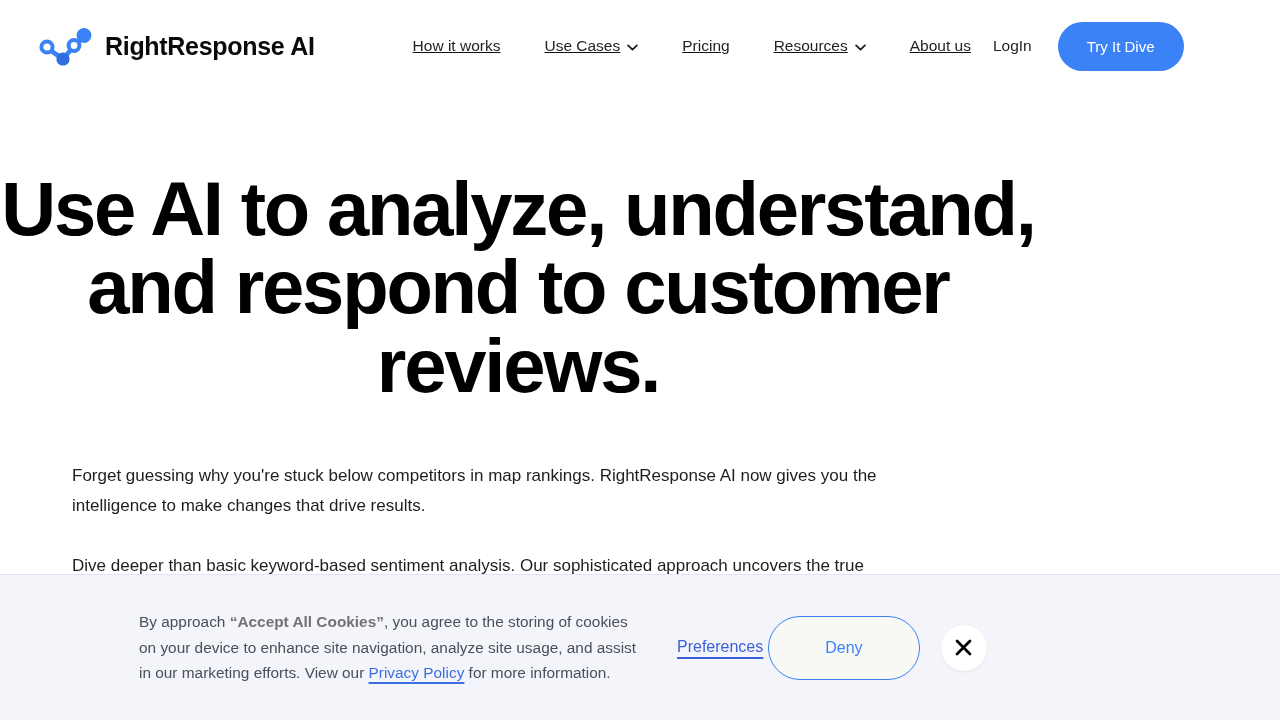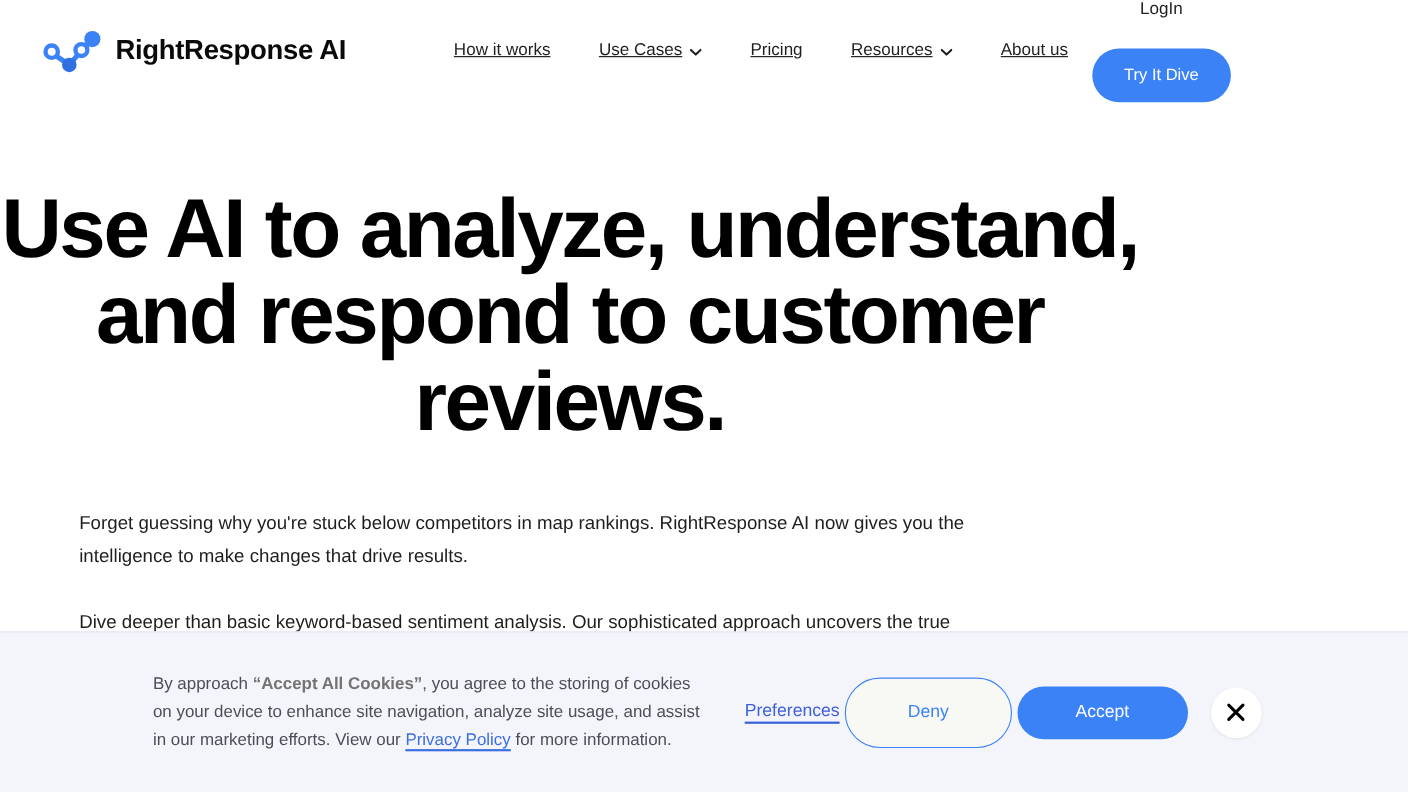--- a/index.html
+++ b/index.html
@@ -74,21 +74,20 @@
     display: inline-block;
     flex: 0 0 auto;
     margin-top: 2px;
   }
 
   .header-actions {
     margin-left: auto;
     display: flex;
     align-items: center;
     gap: 26px;
-    flex-direction: column;
   }
 
   .login-link {
     font-size: 15.5px;
     color: #1f1f1f;
     cursor: pointer;
     white-space: nowrap;
   }
 
   .cta-button {
@@ -294,21 +293,20 @@
 <section class="cookie-banner">
 
   <p class="cookie-text"><span>By approach </span><strong>“Accept All Cookies”</strong><span>, you agree to the storing of cookies on your device to enhance site navigation, analyze site usage, and assist in our marketing efforts. View our </span><a class="privacy-link">Privacy Policy</a><span> for more information.</span></p>
 
   <div class="cookie-actions">
 
     <span class="prefs-link">Preferences</span>
 
     <button class="btn-deny">Deny</button>
 
-    <button class="btn-accept">Accept</button>
 
     <button class="btn-close">
       <svg class="close-icon" viewBox="0 0 20 20">
         <path d="M3.2 3.2 L16.8 16.8 M16.8 3.2 L3.2 16.8" stroke="#000000" stroke-width="2.9" stroke-linecap="round"></path>
       </svg>
     </button>
 
   </div>
 
 </section>

